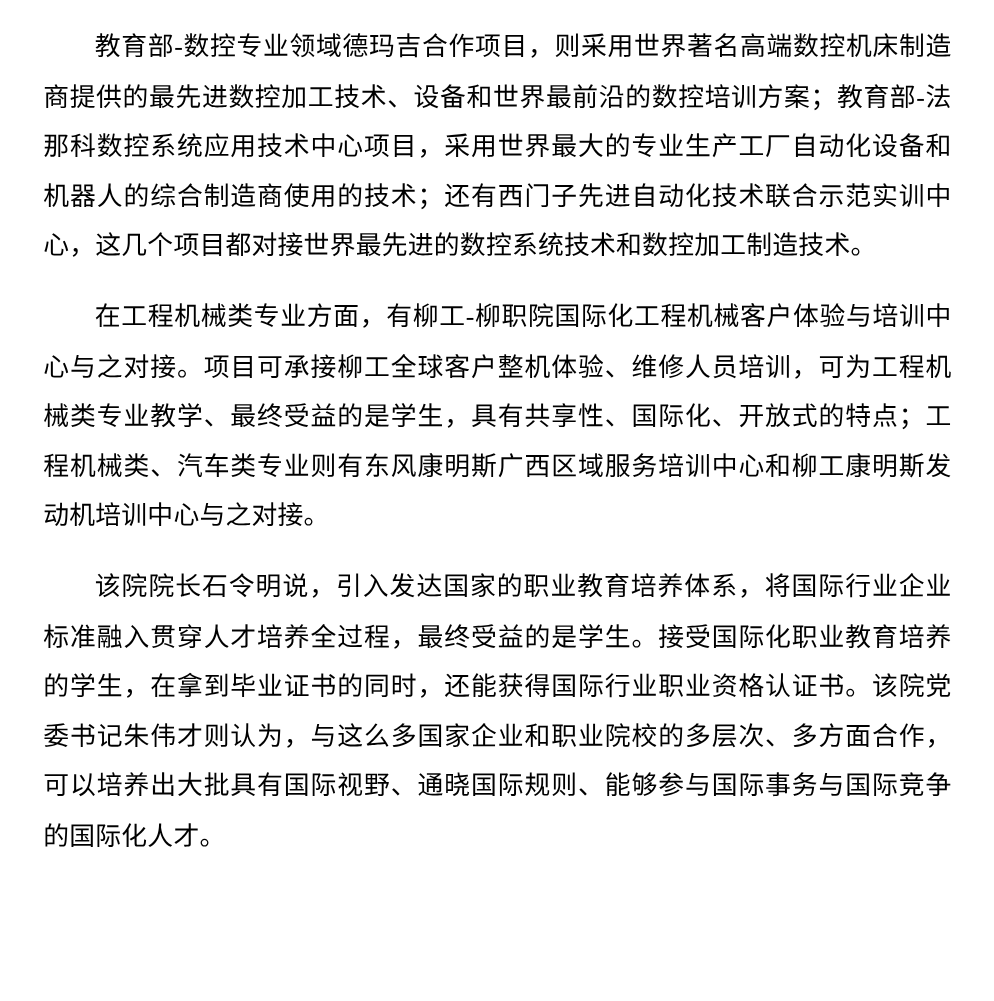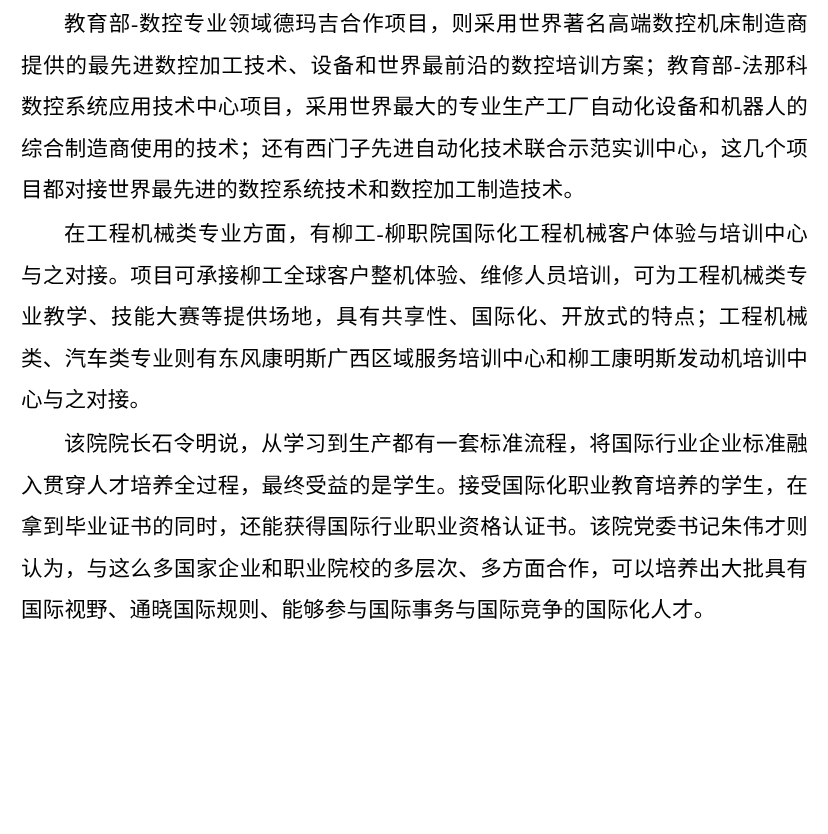--- a/index.html
+++ b/index.html
@@ -16,30 +16,30 @@
     box-sizing: border-box;
     width: 828px;
     height: 834px;
     padding: 2px 18px 0 19px;
     background: #ffffff;
     color: #000000;
     font-family: "Liberation Serif", "DejaVu Serif", serif;
     font-size: 21.5px;
   }
   .page p.para {
-    margin: 2px;
+    margin: 17px;
     padding: 0;
     text-indent: 2em;
     text-align: justify;
     text-justify: inter-ideograph;
     line-height: 41.6px;
     word-break: break-all;
     letter-spacing: 0.2px;
   }
 </style>
 </head>
 <body>
 
 <div class="page">
   <p class="para">教育部-数控专业领域德玛吉合作项目，则采用世界著名高端数控机床制造商提供的最先进数控加工技术、设备和世界最前沿的数控培训方案；教育部-法那科数控系统应用技术中心项目，采用世界最大的专业生产工厂自动化设备和机器人的综合制造商使用的技术；还有西门子先进自动化技术联合示范实训中心，这几个项目都对接世界最先进的数控系统技术和数控加工制造技术。</p>
-  <p class="para">在工程机械类专业方面，有柳工-柳职院国际化工程机械客户体验与培训中心与之对接。项目可承接柳工全球客户整机体验、维修人员培训，可为工程机械类专业教学、技能大赛等提供场地，具有共享性、国际化、开放式的特点；工程机械类、汽车类专业则有东风康明斯广西区域服务培训中心和柳工康明斯发动机培训中心与之对接。</p>
-  <p class="para">该院院长石令明说，从学习到生产都有一套标准流程，将国际行业企业标准融入贯穿人才培养全过程，最终受益的是学生。接受国际化职业教育培养的学生，在拿到毕业证书的同时，还能获得国际行业职业资格认证书。该院党委书记朱伟才则认为，与这么多国家企业和职业院校的多层次、多方面合作，可以培养出大批具有国际视野、通晓国际规则、能够参与国际事务与国际竞争的国际化人才。</p>
+  <p class="para">在工程机械类专业方面，有柳工-柳职院国际化工程机械客户体验与培训中心与之对接。项目可承接柳工全球客户整机体验、维修人员培训，可为工程机械类专业教学、最终受益的是学生，具有共享性、国际化、开放式的特点；工程机械类、汽车类专业则有东风康明斯广西区域服务培训中心和柳工康明斯发动机培训中心与之对接。</p>
+  <p class="para">该院院长石令明说，引入发达国家的职业教育培养体系，将国际行业企业标准融入贯穿人才培养全过程，最终受益的是学生。接受国际化职业教育培养的学生，在拿到毕业证书的同时，还能获得国际行业职业资格认证书。该院党委书记朱伟才则认为，与这么多国家企业和职业院校的多层次、多方面合作，可以培养出大批具有国际视野、通晓国际规则、能够参与国际事务与国际竞争的国际化人才。</p>
 </div>
 
 </body></html>

